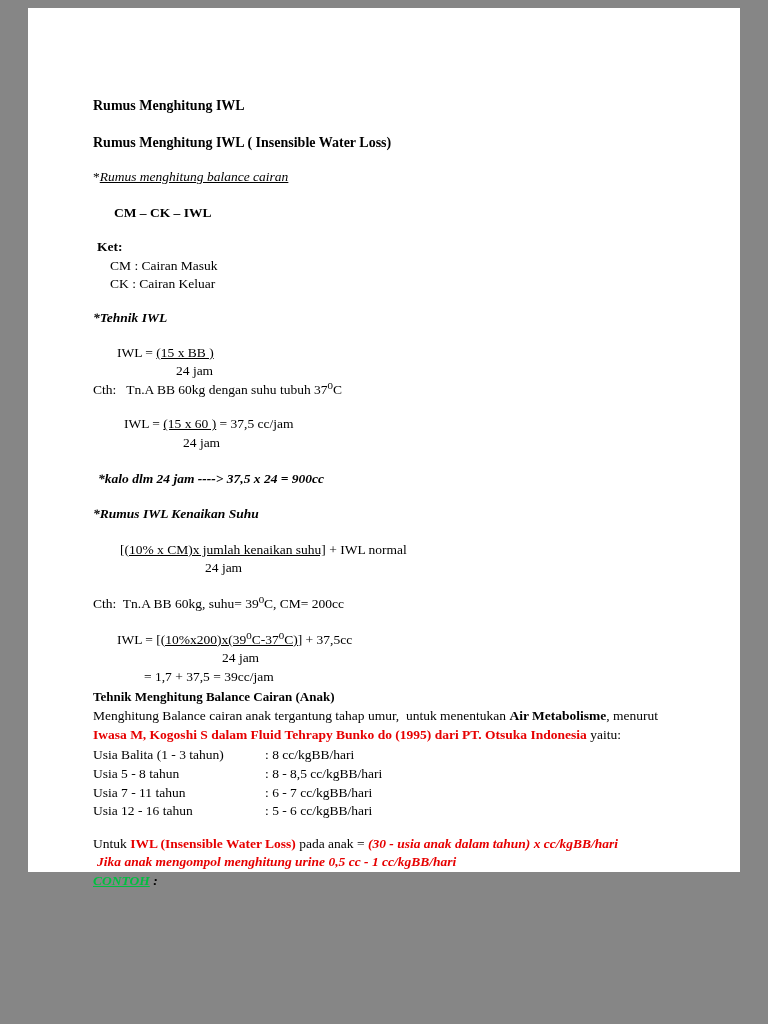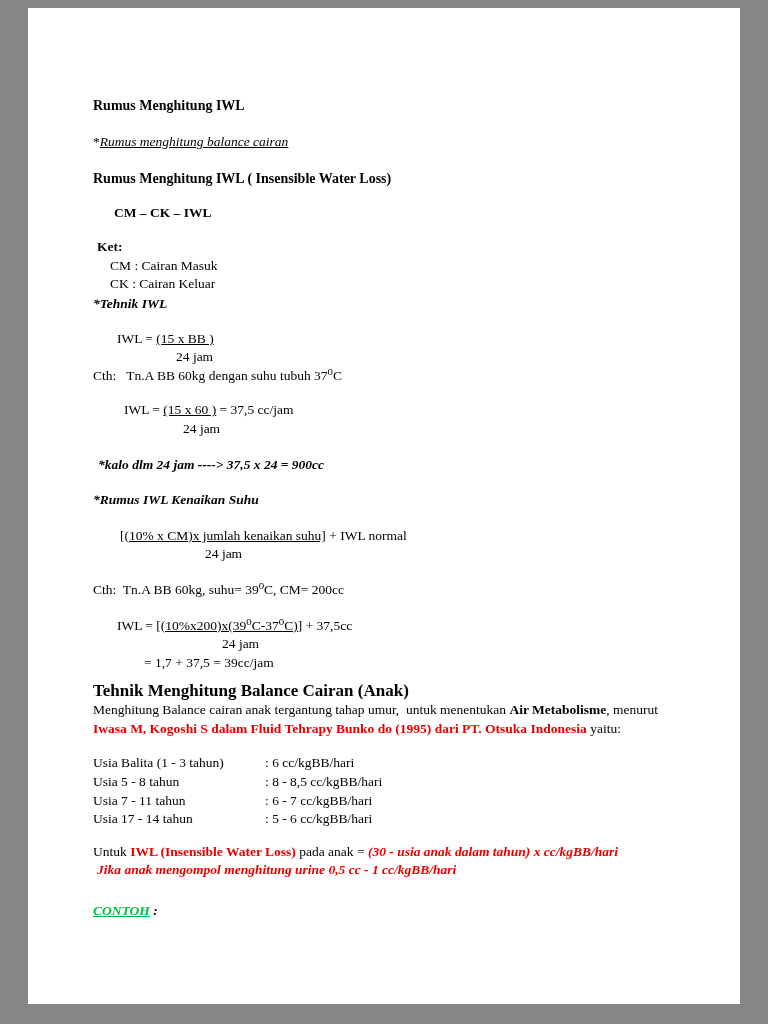--- a/index.html
+++ b/index.html
@@ -6,51 +6,51 @@
     --canvas:#868686; --paper:#ffffff; --ink:#000000; --red:#e60000; --green:#00bf40;
   }
   html,body{margin:0;padding:0}
   body{
     width:768px;height:1024px;position:relative;overflow:hidden;
     background:var(--canvas);
     color:var(--ink);
     font-family:"Liberation Serif","DejaVu Serif",serif;
   }
   .page{
-    position:absolute;left:28px;top:8px;width:712px;height:996px;
+    position:absolute;left:28px;top:8px;width:712px;height:864px;
     background:var(--paper);box-sizing:border-box;
     padding:88px 67px 28px 65px;
   }
   .line{font-size:13.5px;line-height:18.6px;min-height:18.6px;white-space:pre-wrap;}
   .b{font-weight:bold}
   .em{font-style:italic}
   .u{text-decoration:underline}
   .red{color:var(--red)}
   .green{color:var(--green)}
   .h12{font-size:14px;line-height:19px}
-  .h3{font-size:17px;line-height:21px}
+  .h3{font-size:13px;line-height:21px}
   .lbl{display:inline-block;width:172px}
-  .mb2{margin-bottom:16px}.mb13{margin-bottom:8px}.mb14{margin-bottom:14px}
-  .mb15{margin-bottom:1px}.mb16{margin-bottom:16px}.mb17{margin-bottom:17px}
-  .mb18{margin-bottom:18px}.mb22{margin-bottom:22px}
+  .mb2{margin-bottom:2px}.mb13{margin-bottom:0}.mb14{margin-bottom:14px}
+  .mb15{margin-bottom:15px}.mb16{margin-bottom:16px}.mb17{margin-bottom:17px}
+  .mb18{margin-bottom:18px}.mb22{}
   .i4{padding-left:4px}.i5{padding-left:5px}.i17{padding-left:17px}.i21{padding-left:21px}
   .i24{padding-left:24px}.i27{padding-left:27px}.i31{padding-left:31px}.i51{padding-left:51px}
   .i67{padding-left:67px}.i83{padding-left:83px}.i90{padding-left:90px}.i112{padding-left:112px}
   .i129{padding-left:129px}
 </style>
 </head>
 <body>
 
 <div class="page">
 
   <div class="line b h12 mb18">Rumus Menghitung IWL</div>
 
+  <div class="line b h12 mb16">Rumus Menghitung IWL ( Insensible Water Loss)</div>
+
   <div class="line mb17"><span>*</span><span class="em u">Rumus menghitung balance cairan</span></div>
-
-  <div class="line b h12 mb16">Rumus Menghitung IWL ( Insensible Water Loss)</div>
 
   <div class="line b i21 mb16">CM – CK – IWL</div>
 
   <div class="mb15">
     <div class="line b i4">Ket:</div>
     <div class="line i17">CM : Cairan Masuk</div>
     <div class="line i17">CK : Cairan Keluar</div>
   </div>
 
   <div class="line b em mb16">*Tehnik IWL</div>
@@ -82,24 +82,24 @@
     <div class="line i24"><span>IWL = </span><span class="u">[(10%x200)x(39⁰C-37⁰C)]</span><span> + 37,5cc</span></div>
     <div class="line i129">24 jam</div>
     <div class="line i51">= 1,7 + 37,5 = 39cc/jam</div>
   </div>
 
   <div class="line b h3">Tehnik Menghitung Balance Cairan (Anak)</div>
 
   <div class="line mb2"><span>Menghitung Balance cairan anak tergantung tahap umur,  untuk menentukan </span><span class="b">Air Metabolisme</span><span>, menurut </span><span class="b red">Iwasa M, Kogoshi S dalam Fluid Tehrapy Bunko do (1995) dari PT. Otsuka Indonesia</span><span> yaitu:</span></div>
 
   <div class="mb14">
-    <div class="line"><span class="lbl">Usia Balita (1 - 3 tahun)</span><span>: 6 cc/kgBB/hari</span></div>
+    <div class="line"><span class="lbl">Usia Balita (1 - 3 tahun)</span><span>: 8 cc/kgBB/hari</span></div>
     <div class="line"><span class="lbl">Usia 5 - 8 tahun</span><span>: 8 - 8,5 cc/kgBB/hari</span></div>
     <div class="line"><span class="lbl">Usia 7 - 11 tahun</span><span>: 6 - 7 cc/kgBB/hari</span></div>
-    <div class="line"><span class="lbl">Usia 17 - 14 tahun</span><span>: 5 - 6 cc/kgBB/hari</span></div>
+    <div class="line"><span class="lbl">Usia 12 - 16 tahun</span><span>: 5 - 6 cc/kgBB/hari</span></div>
   </div>
 
   <div class="line"><span>Untuk </span><span class="b red">IWL (Insensible Water Loss)</span><span> pada anak = </span><span class="b em red">(30 - usia anak dalam tahun) x cc/kgBB/hari</span></div>
 
   <div class="line b em red i4 mb22">Jika anak mengompol menghitung urine 0,5 cc - 1 cc/kgBB/hari</div>
 
   <div class="line b em"><span class="green u">CONTOH</span><span> :</span></div>
 
 </div>
 

